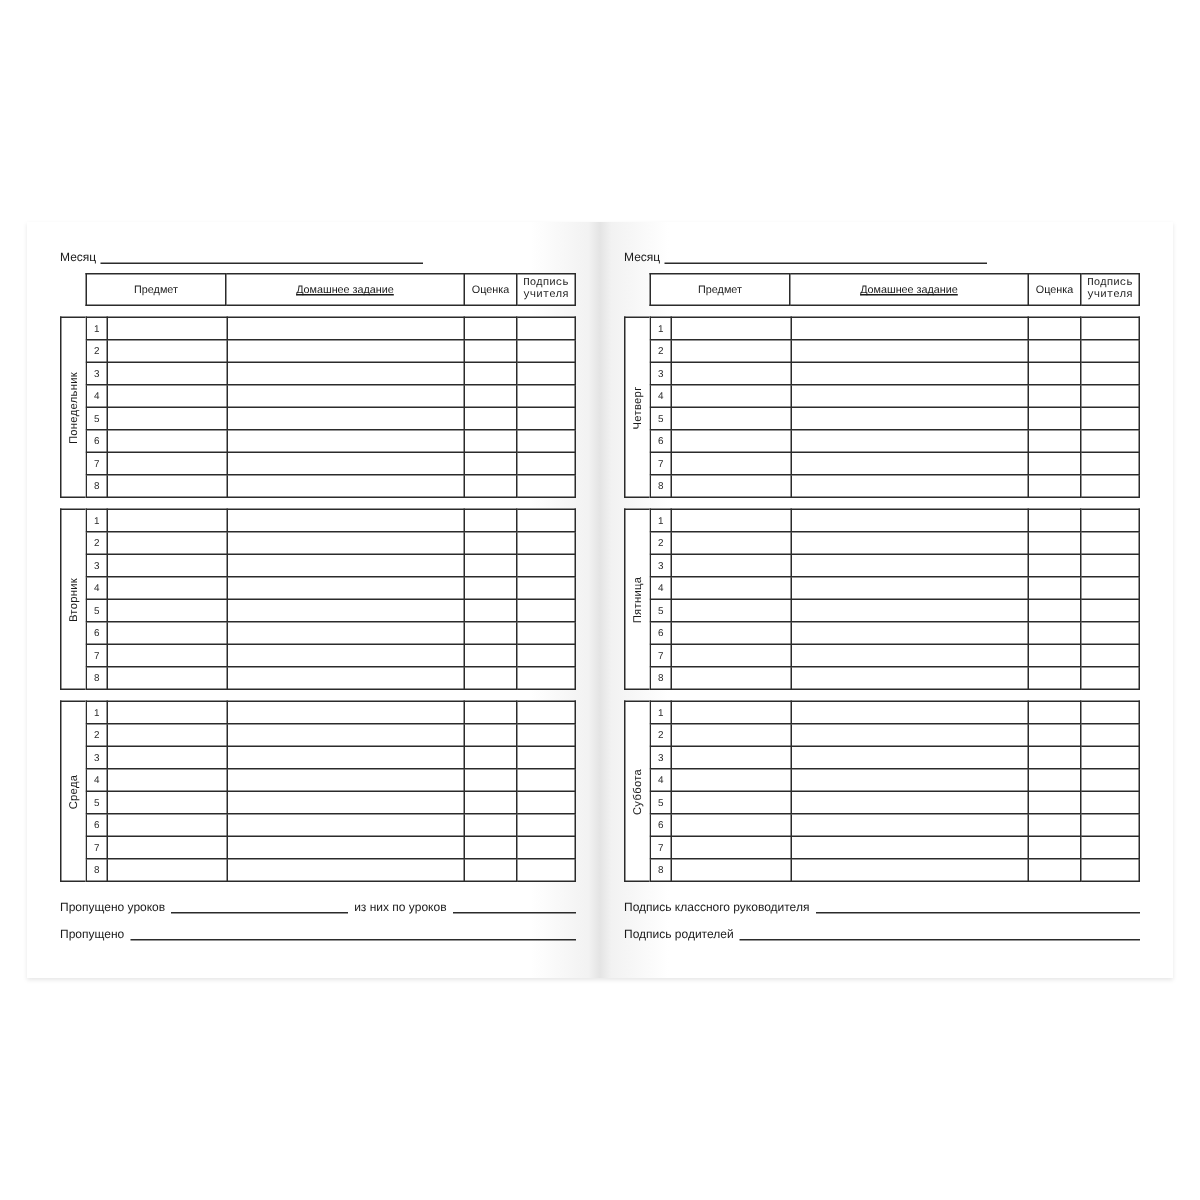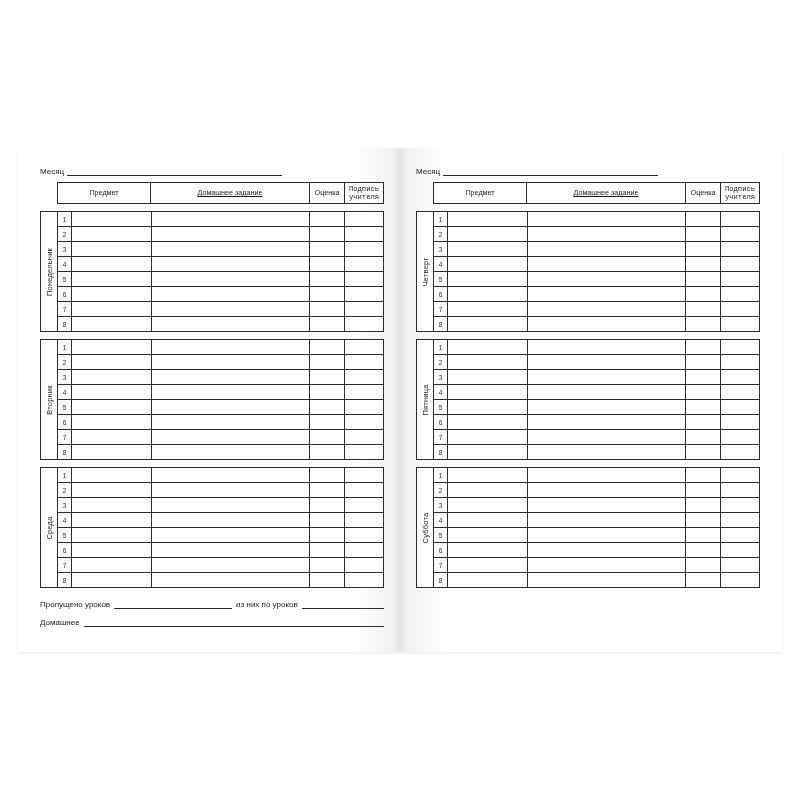--- a/index.html
+++ b/index.html
@@ -379,21 +379,21 @@
       </div>
 
       <div class="footers">
         <div class="foot-line">
           <span class="foot-text">Пропущено уроков</span>
           <span class="foot-rule fixed-130"></span>
           <span class="foot-text" style="padding-left:4px;">из них по уроков</span>
           <span class="foot-rule grow"></span>
         </div>
         <div class="foot-line">
-          <span class="foot-text">Домашнее</span>
+          <span class="foot-text">Пропущено</span>
           <span class="foot-rule grow"></span>
         </div>
       </div>
     </div>
 
     <div class="page right">
 
       <div class="month-line">
         <span class="month-label">Месяц</span>
         <span class="month-rule"></span>
@@ -609,16 +609,26 @@
                   <td class="subj"></td>
                   <td></td>
                   <td class="mark"></td>
                   <td class="sign"></td>
                 </tr>
           </tbody>
             </table>
         </div>
       </div>
 
+      <div class="footers">
+        <div class="foot-line">
+          <span class="foot-text">Подпись классного руководителя</span>
+          <span class="foot-rule grow"></span>
+        </div>
+        <div class="foot-line">
+          <span class="foot-text">Подпись родителей</span>
+          <span class="foot-rule grow"></span>
+        </div>
+      </div>
     </div>
 
   </div>
 </div>
 
 </body></html>

